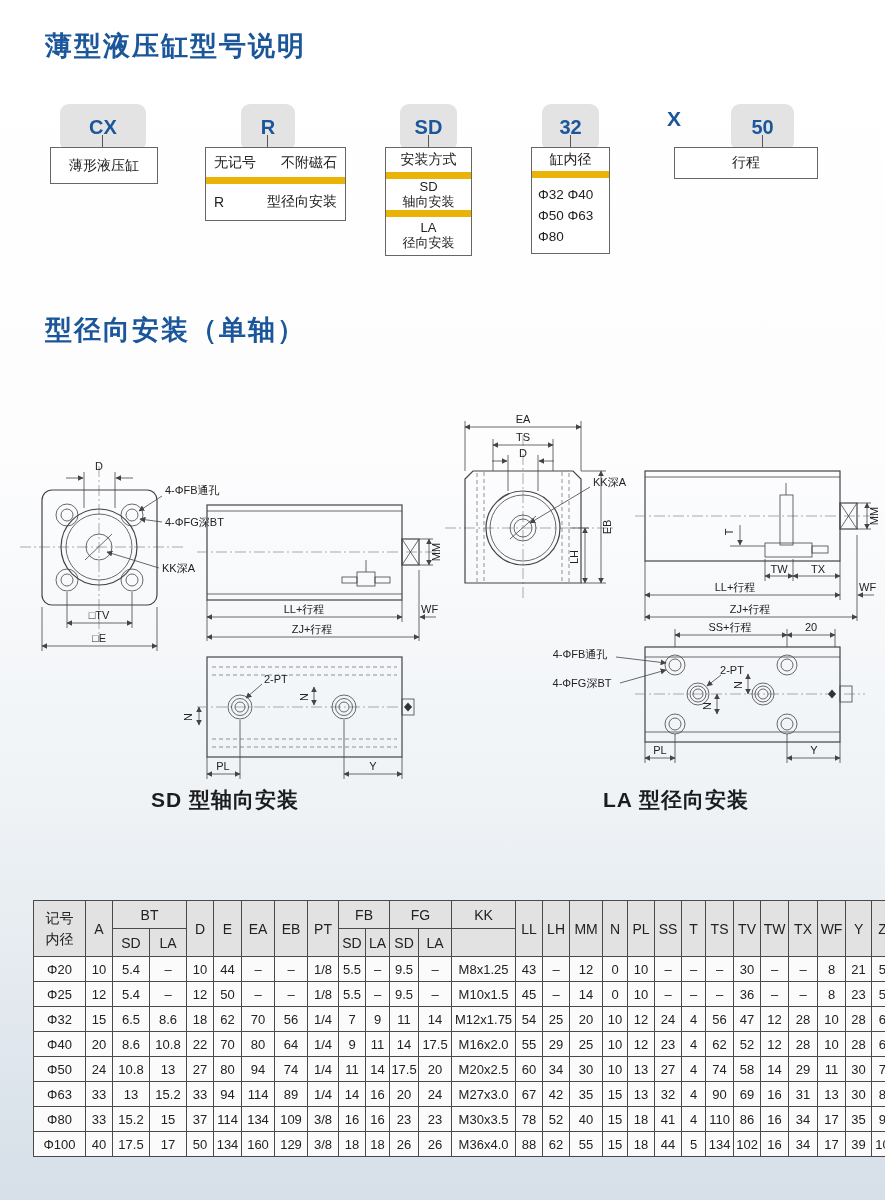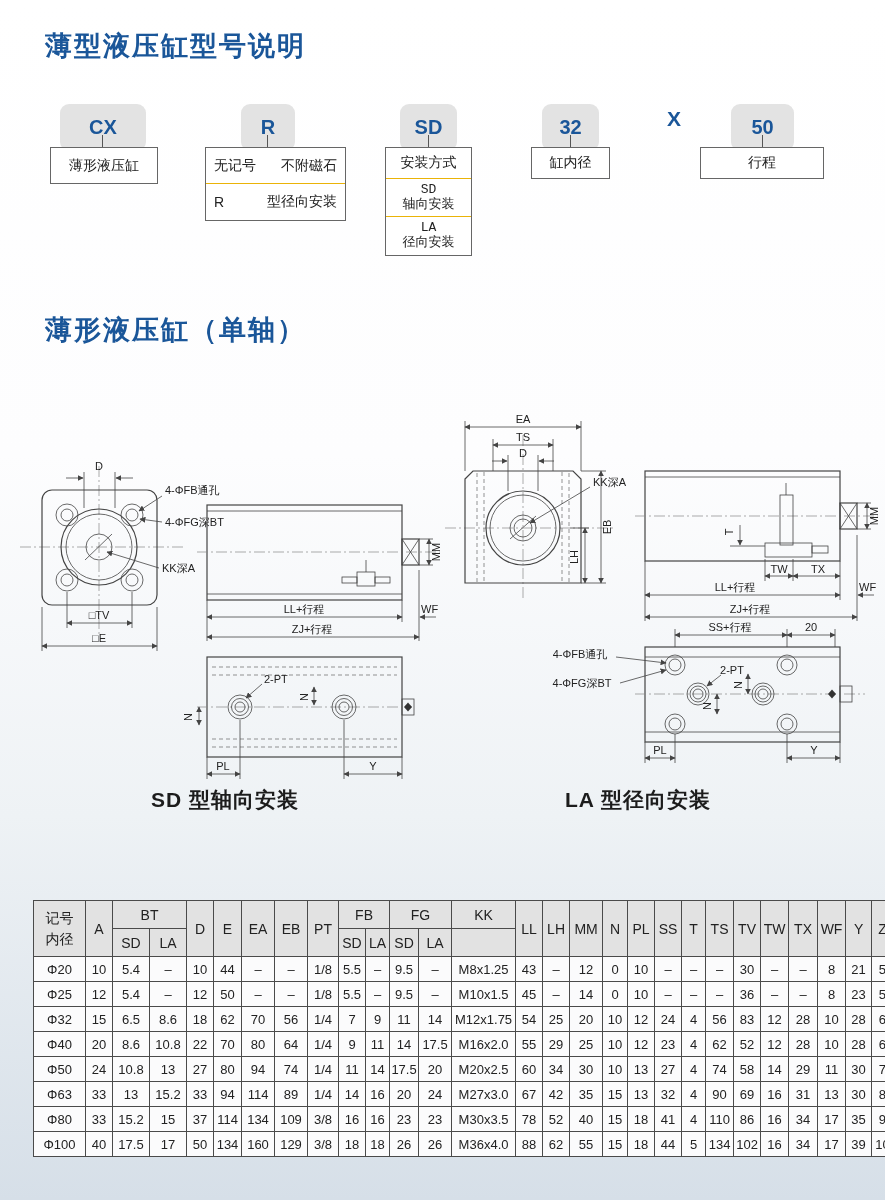--- a/index.html
+++ b/index.html
@@ -11,21 +11,21 @@
   .abs { position:absolute; }
   .sec-title { font-size:27px; font-weight:bold; color:#1a5699; letter-spacing:2px; }
   .badge {
     background:#e3e3e3; border-radius:9px; color:#1a5699; font-weight:bold;
     font-size:20px; display:flex; align-items:center; justify-content:center; height:47px;
   }
   .x-sym { color:#1a5699; font-weight:bold; font-size:21px; }
   .connector { width:1px; background:#555; height:12px; }
   .mbox { border:1px solid #666; background:#fff; font-size:14px; }
   .mbox .mrow { display:flex; align-items:center; justify-content:space-between;
-    padding:0 8px; border-bottom:1px solid #eab308; }
+    padding:0 8px; border-bottom:7px solid #eab308; }
   .mbox .mrow:last-child { border-bottom:none; }
   .mbox .ctr { justify-content:center; }
   .mbox .stack { display:flex; flex-direction:column; align-items:center;
     justify-content:center; line-height:1.15; font-size:13px; }
   .mbox .free { display:block; padding:6px 6px; line-height:21px; font-size:13.5px; }
   .caption { font-size:21px; font-weight:bold; color:#1c1c1c; text-align:center; letter-spacing:1px; }
 
   table.dimtab { border-collapse:collapse; table-layout:fixed; width:820px; }
   .dimtab th, .dimtab td {
     border:1px solid #4a4a4a; text-align:center; white-space:nowrap; overflow:hidden;
@@ -61,47 +61,52 @@
     <span>不附磁石</span>
   </div>
   <div class="mrow" style="height:36px;">
     <span>R</span>
     <span>型径向安装</span>
   </div>
 </div>
 
 <div class="abs badge" style="left:400px; top:104px; width:57px;">SD</div>
 <div class="abs connector" style="left:428px; top:135px;"></div>
-<div class="abs mbox" style="left:385px; top:147px; width:87px;font-family:Liberation Mono, monospace;">
+<div class="abs mbox" style="left:385px; top:147px; width:87px;">
   <div class="mrow ctr" style="height:31px;">安装方式</div>
   <div class="mrow ctr stack" style="height:38px;">
     <span>SD</span>
     <span>轴向安装</span>
   </div>
   <div class="mrow ctr stack" style="height:38px;">
     <span>LA</span>
     <span>径向安装</span>
   </div>
 </div>
 
 <div class="abs badge" style="left:542px; top:104px; width:57px;">32</div>
 <div class="abs connector" style="left:570px; top:135px;"></div>
 <div class="abs mbox" style="left:531px; top:147px; width:79px;">
   <div class="mrow ctr" style="height:30px;">缸内径</div>
+  <div class="free">
+    <div>Φ32 Φ40</div>
+    <div>Φ50 Φ63</div>
+    <div>Φ80</div>
+  </div>
 </div>
 
 <div class="abs x-sym" style="left:667px; top:107px;">X</div>
 
 <div class="abs badge" style="left:731px; top:104px; width:63px;">50</div>
 <div class="abs connector" style="left:762px; top:135px;"></div>
-<div class="abs mbox" style="left:700px; top:147px; width:124px;">
+<div class="abs mbox" style="left:674px; top:147px; width:144px;">
   <div class="mrow ctr" style="height:30px;">行程</div>
 </div>
 
-<div class="abs sec-title" style="left:45px; top:312px;">薄形液压缸（单轴）</div>
+<div class="abs sec-title" style="left:45px; top:312px;">型径向安装（单轴）</div>
 
 <svg class="abs" style="left:12px; top:420px;" width="430" height="368" viewBox="0 0 430 368">
   <defs>
     <marker id="ar1" viewBox="0 0 10 10" refX="9" refY="5" markerWidth="7.5" markerHeight="7.5" orient="auto-start-reverse">
       <path d="M0,0 L10,5 L0,10 z" fill="#444"></path>
     </marker>
   </defs>
   <g>
     <line class="cl" x1="8" y1="127" x2="172" y2="127"></line>
     <line class="cl" x1="87" y1="46" x2="87" y2="214"></line>
@@ -315,21 +320,21 @@
     <line class="dim" x1="215" y1="363" x2="245" y2="363" marker-start="url(#ar2)" marker-end="url(#ar2)"></line>
     <text class="lb" x="230" y="359" text-anchor="middle">PL</text>
     <line class="tl" x1="357" y1="339" x2="357" y2="368"></line>
       <line class="tl" x1="410" y1="347" x2="410" y2="368"></line>
     <line class="dim" x1="357" y1="363" x2="410" y2="363" marker-start="url(#ar2)" marker-end="url(#ar2)"></line>
     <text class="lb" x="384" y="359" text-anchor="middle">Y</text>
   </g>
 </svg>
 
 <div class="abs caption" style="left:115px; top:786px; width:220px;">SD 型轴向安装</div>
-<div class="abs caption" style="left:528px; top:786px; width:220px;">LA 型径向安装</div>
+<div class="abs caption" style="left:566px; top:786px; width:220px;">LA 型径向安装</div>
 
 <table class="dimtab abs" style="left:33px; top:900px;">
   <colgroup>
     <col style="width:52px">
       <col style="width:27px">
       <col style="width:37px">
       <col style="width:37px">
     <col style="width:27px">
       <col style="width:28px">
       <col style="width:33px">
@@ -473,21 +478,21 @@
         <td>14</td>
         <td>M12x1.75</td>
         <td>54</td>
         <td>25</td>
         <td>20</td>
         <td>10</td>
         <td>12</td>
         <td>24</td>
         <td>4</td>
         <td>56</td>
-        <td>83</td>
+        <td>47</td>
         <td>12</td>
         <td>28</td>
         <td>10</td>
         <td>28</td>
         <td>64</td>
       </tr>
       <tr>
         <td>Φ40</td>
         <td>20</td>
         <td>8.6</td>

